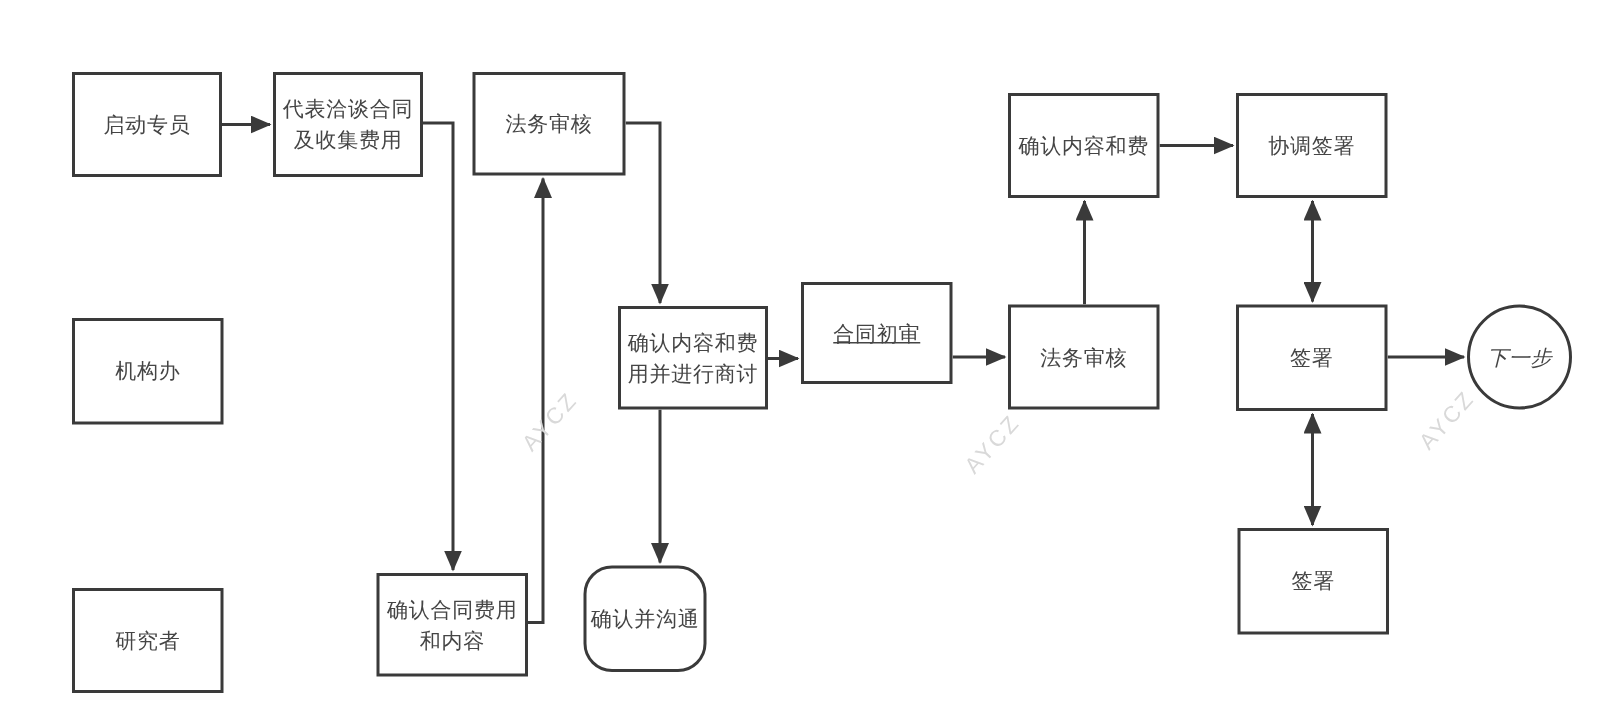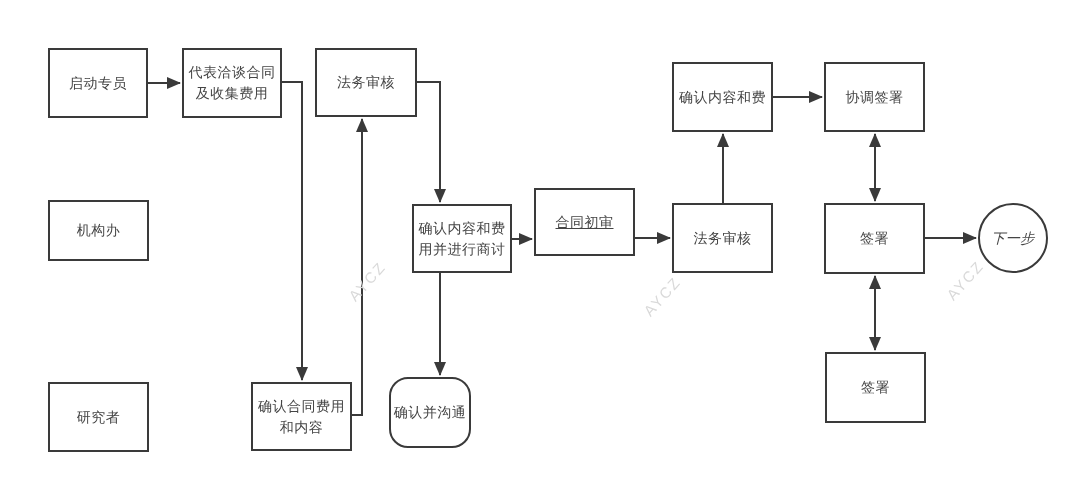--- a/index.html
+++ b/index.html
@@ -88,22 +88,22 @@
         <polyline points="875,134 875,201" class="edge" marker-end="url(#arrowhead)" marker-start="url(#arrowhead-start)"></polyline>
         <polyline points="875,276 875,350" class="edge" marker-end="url(#arrowhead)" marker-start="url(#arrowhead-start)"></polyline>
         <polyline points="925,238 976,238" class="edge" marker-end="url(#arrowhead)"></polyline>
       </g>
   </svg>
   <div>
       <div class="node" style="left: 48px; top: 48px; width: 100px; height: 70px;"><span>启动专员</span></div>
       <div class="node" style="left: 182px; top: 48px; width: 100px; height: 70px;"><span>代表洽谈合同
 及收集费用</span></div>
       <div class="node" style="left: 315px; top: 48px; width: 102px; height: 69px;"><span>法务审核</span></div>
-      <div class="node" style="left: 48px; top: 200px; width: 101px; height: 61px;"><span>机构办</span></div>
-      <div class="node" style="left: 48px; top: 382px; width: 101px; height: 70px;"><span>研究者</span></div>
+      <div class="node" style="left: 48px; top: 212px; width: 101px; height: 71px;"><span>机构办</span></div>
+      <div class="node" style="left: 48px; top: 392px; width: 101px; height: 70px;"><span>研究者</span></div>
       <div class="node" style="left: 251px; top: 382px; width: 101px; height: 69px;"><span>确认合同费用
 和内容</span></div>
       <div class="node" style="left: 412px; top: 204px; width: 100px; height: 69px;"><span>确认内容和费
 用并进行商讨</span></div>
       <div class="node" style="left: 389px; top: 377px; width: 82px; height: 71px; border-radius: 19px;"><span>确认并沟通</span></div>
       <div class="node" style="left: 534px; top: 188px; width: 101px; height: 68px; text-decoration: underline;"><span>合同初审</span></div>
       <div class="node" style="left: 672px; top: 203px; width: 101px; height: 70px;"><span>法务审核</span></div>
       <div class="node" style="left: 672px; top: 62px; width: 101px; height: 70px;"><span>确认内容和费</span></div>
       <div class="node" style="left: 824px; top: 62px; width: 101px; height: 70px;"><span>协调签署</span></div>
       <div class="node" style="left: 824px; top: 203px; width: 101px; height: 71px;"><span>签署</span></div>

